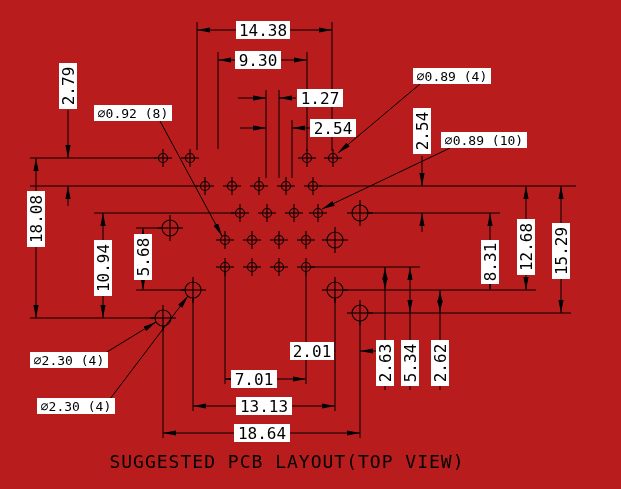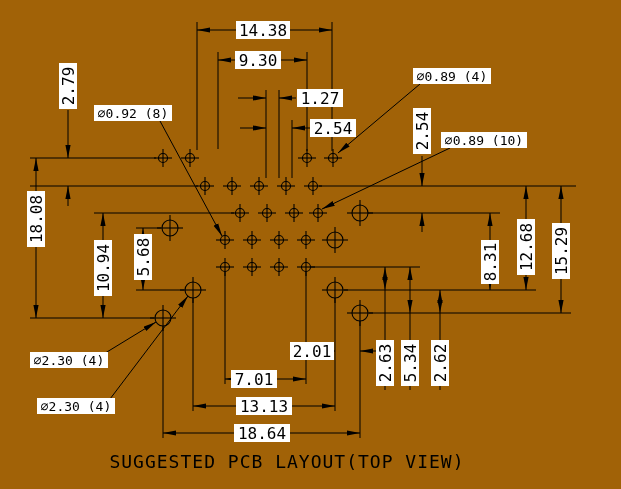--- a/index.html
+++ b/index.html
@@ -1,16 +1,16 @@
 <!DOCTYPE html>
 <html><head>
 <meta charset="utf-8">
 <style>
   html,body{margin:0;padding:0;background:#ffffff;}
-  .canvas{position:relative;width:621px;height:489px;background:#a16207;overflow:hidden;}
+  .canvas{position:relative;width:621px;height:489px;background:#b91c1c;overflow:hidden;}
   svg{display:block;}
   .dim{font-family:"DejaVu Sans Mono","Liberation Mono",monospace;font-size:16px;fill:#000;}
   .callout{font-family:"DejaVu Sans Mono","Liberation Mono",monospace;font-size:13px;fill:#000;}
   .title{font-family:"DejaVu Sans Mono","Liberation Mono",monospace;font-size:18px;letter-spacing:1px;fill:#000;}
   .lbl-bg{fill:#ffffff;stroke:none;}
 </style>
 </head>
 <body>
 
 <div class="canvas">

